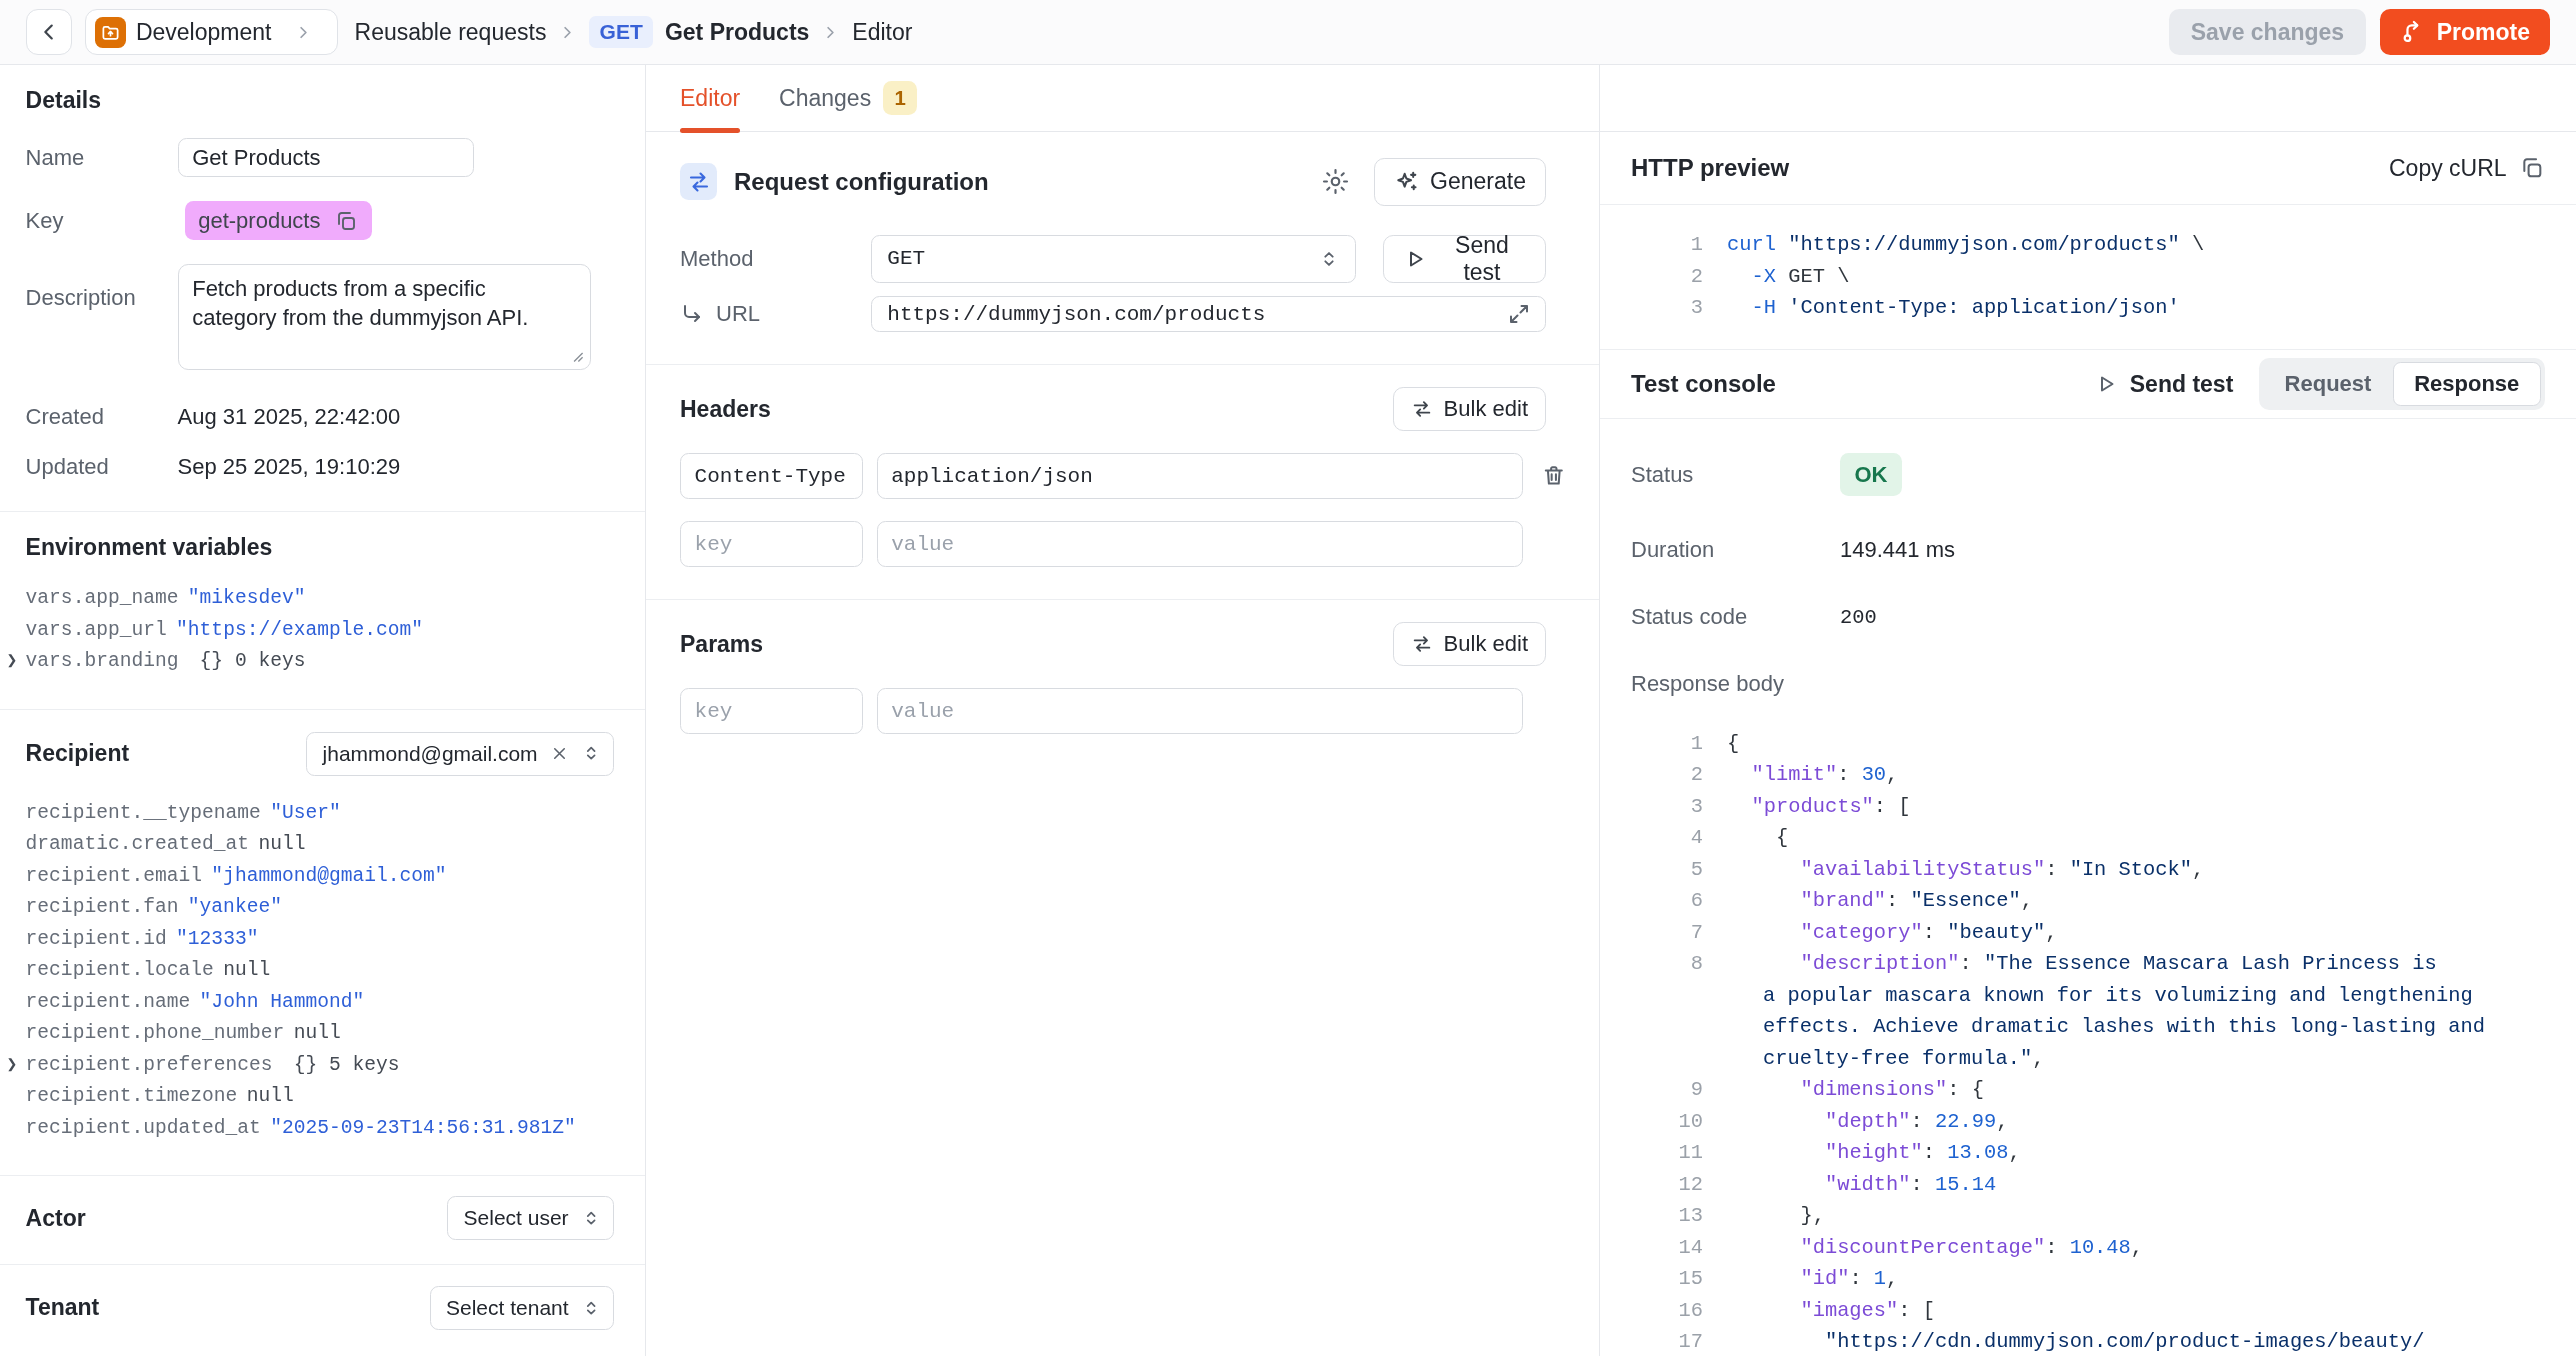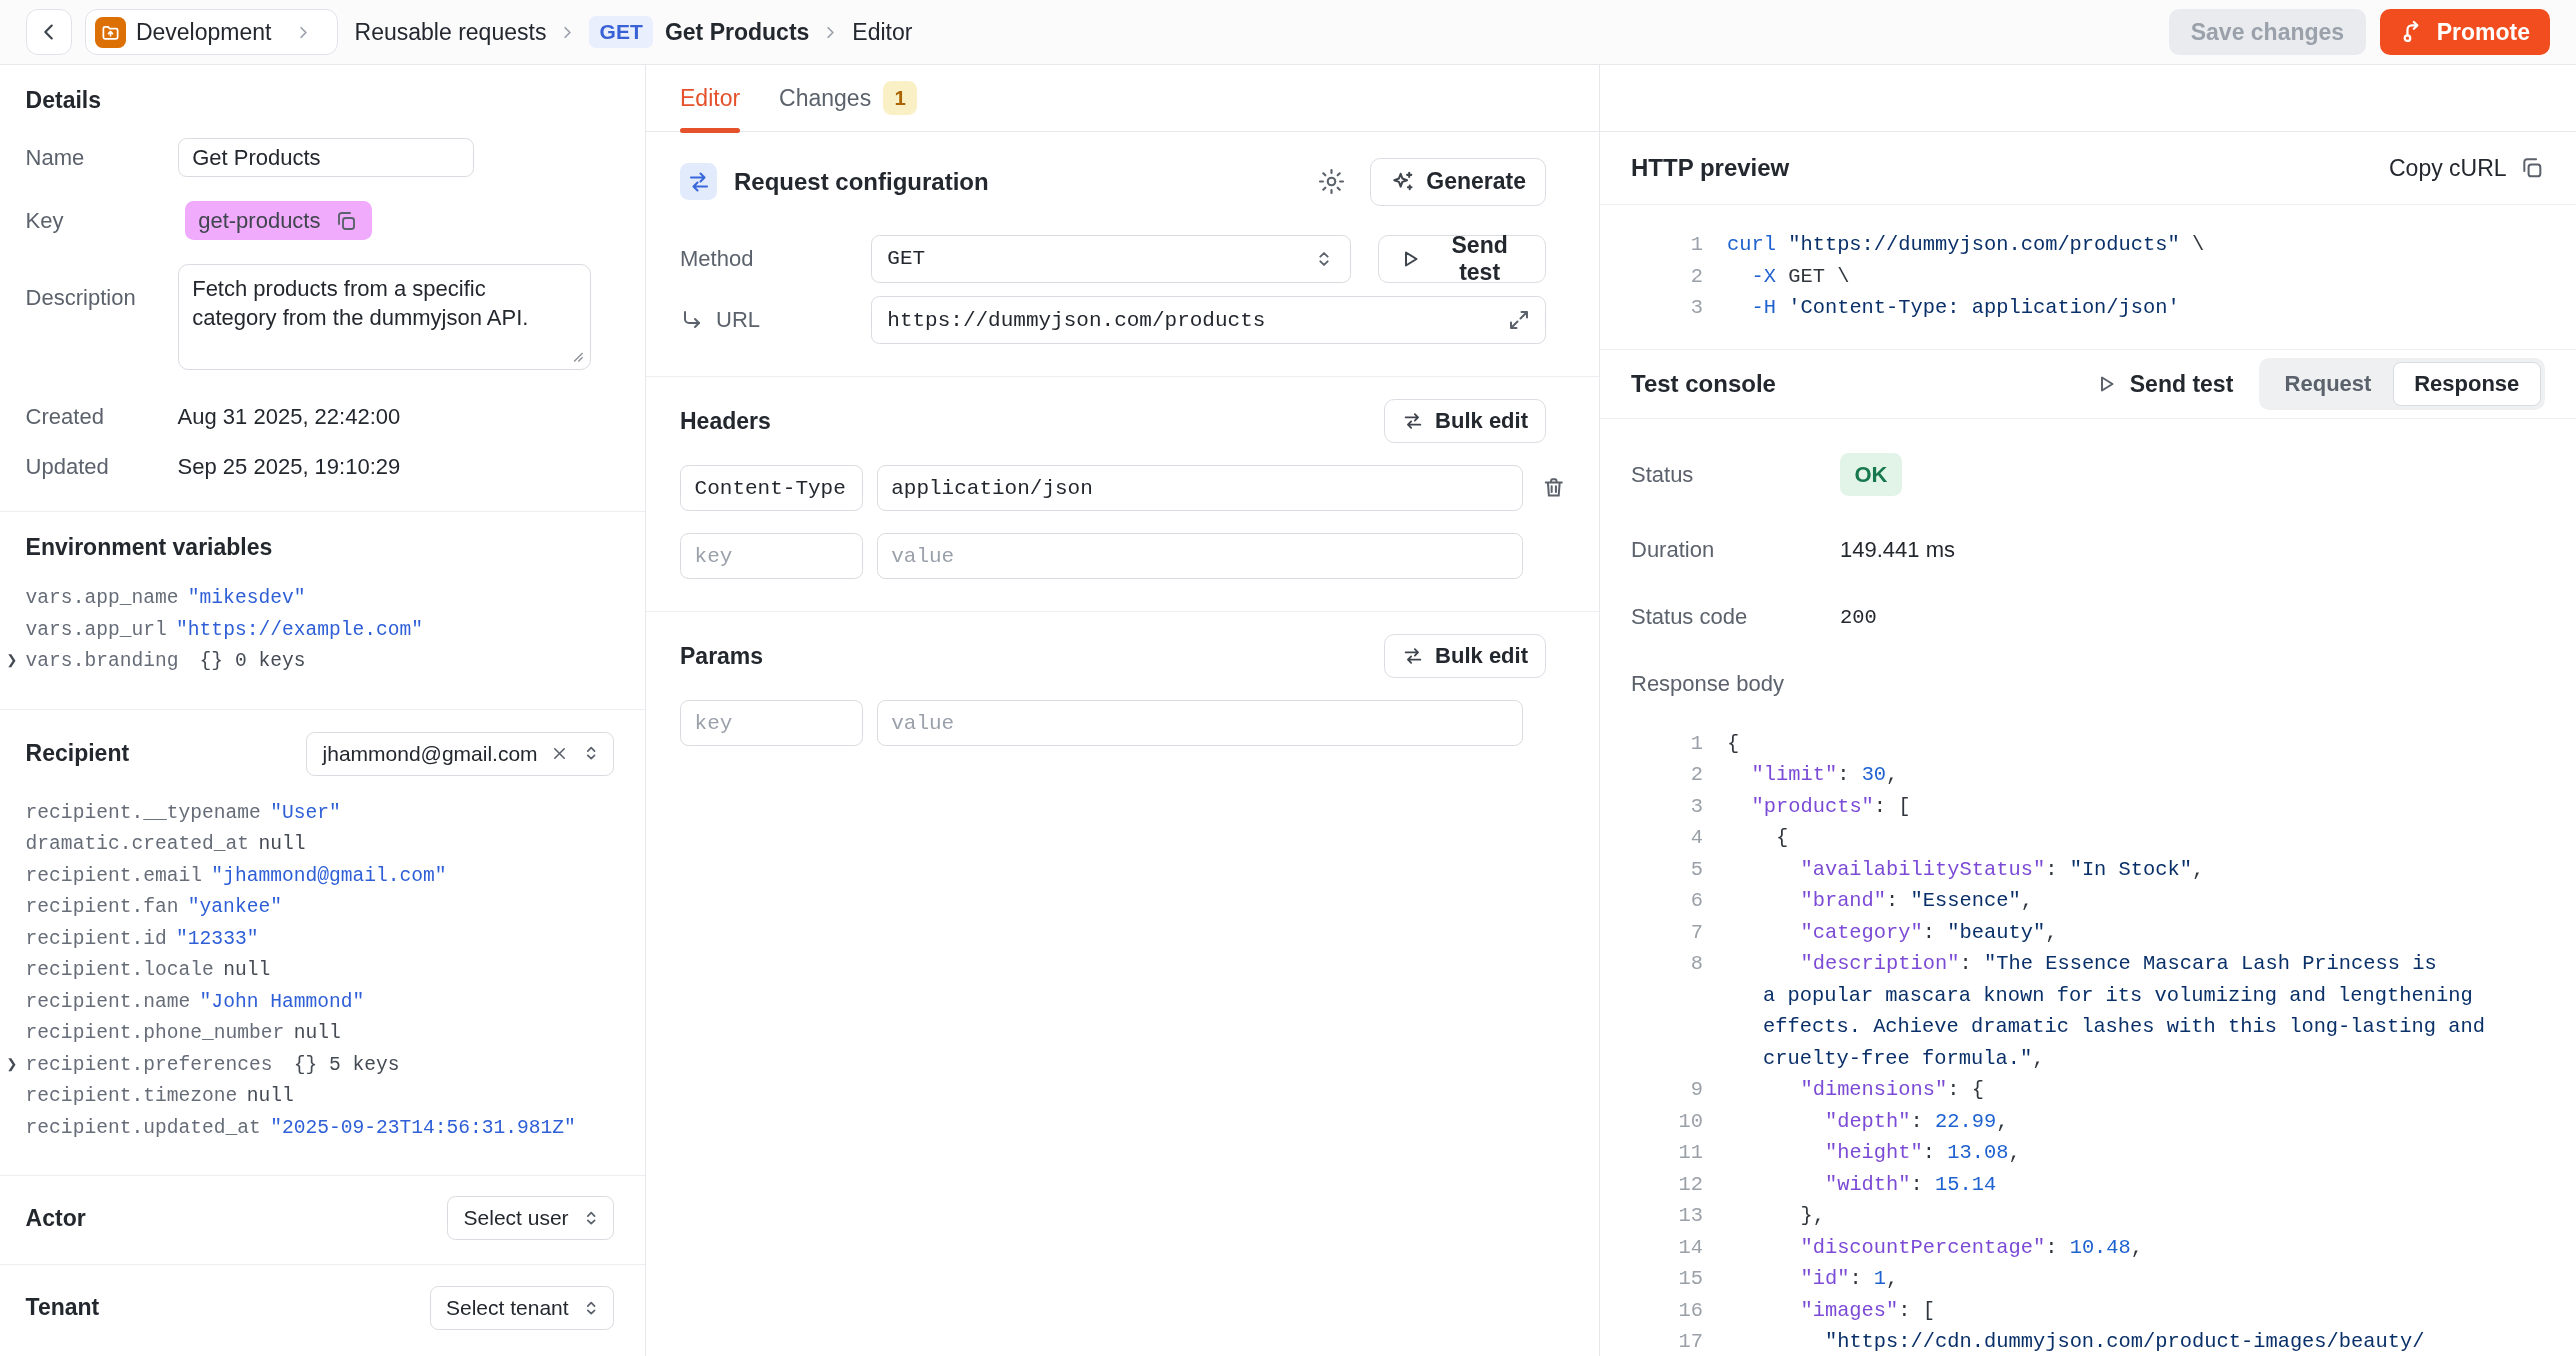--- a/index.html
+++ b/index.html
@@ -74,33 +74,33 @@
   .count-badge { background:#faf0c6; color:#ab6400; font-size:20.4px; font-weight:700;
     width:34px; height:34px; border-radius:8.5px; display:flex; align-items:center; justify-content:center; }
   .mid-section { padding:25.6px 53px 32px 34px; }
   .mid-divider { border-top:1.3px solid #eceef1; }
   .cfg-head { display:flex; align-items:center; }
   .cfg-icon { width:37px; height:37px; border-radius:8.5px; background:#e2ebfb; color:#3968dd;
     display:flex; align-items:center; justify-content:center; margin-right:17px; }
   .cfg-title { font-size:24px; font-weight:700; }
   .gear { margin-left:auto; color:#5b626c; }
   .btn-outline { height:48px; border:1.3px solid #dadde2; border-radius:10.2px; background:#fff;
-    font-size:23px; font-weight:700; color:#23272e; padding:0 19px; font-family:inherit;
+    font-size:23px; font-weight:400; color:#23272e; padding:0 19px; font-family:inherit;
     display:flex; align-items:center; gap:11px; }
   .btn-outline .bicon { color:#3f454d; display:flex; }
   .cfg-generate { margin-left:24px; }
   .mid-row { display:flex; align-items:center; margin-top:29px; }
   .mid-row.url { margin-top:13.6px; }
   .mid-lbl { width:191px; flex:none; font-size:22px; color:#5b626c; display:flex; align-items:center; gap:12px; }
   .method-select { width:518px; height:48px; border:1.3px solid #d8dbe0; border-radius:8.5px;
     display:flex; align-items:center; padding:0 15.3px; font-family:"Liberation Mono", monospace;
     font-size:21px; color:#23272e; background:#fff; }
   .method-select .sel-icon { margin-left:auto; }
   .send-btn { margin-left:27px; }
-  .url-input { flex:1; height:48px; border:1.3px solid #d8dbe0; border-radius:8.5px;
+  .url-input { flex:1; height:36px; border:1.3px solid #d8dbe0; border-radius:8.5px;
     display:flex; align-items:center; padding:0 48px 0 15.3px; font-family:"Liberation Mono", monospace;
     font-size:21px; color:#23272e; position:relative; background:#fff; }
   .expand-ic { position:absolute; right:13.6px; color:#5b626c; }
   .sec-head { display:flex; align-items:center; justify-content:space-between; }
   .sec-title { font-size:23px; font-weight:700;text-align:center; }
   .btn-bulk { height:44px; font-size:22px; padding:0 17px; }
   .kv-row { display:flex; align-items:center; gap:13.6px; margin-top:22px; }
   .kv-box { height:46px; border:1.3px solid #d8dbe0; border-radius:8.5px; background:#fff;
     display:flex; align-items:center; padding:0 13.6px; font-family:"Liberation Mono", monospace;
     font-size:21px; color:#23272e; }

